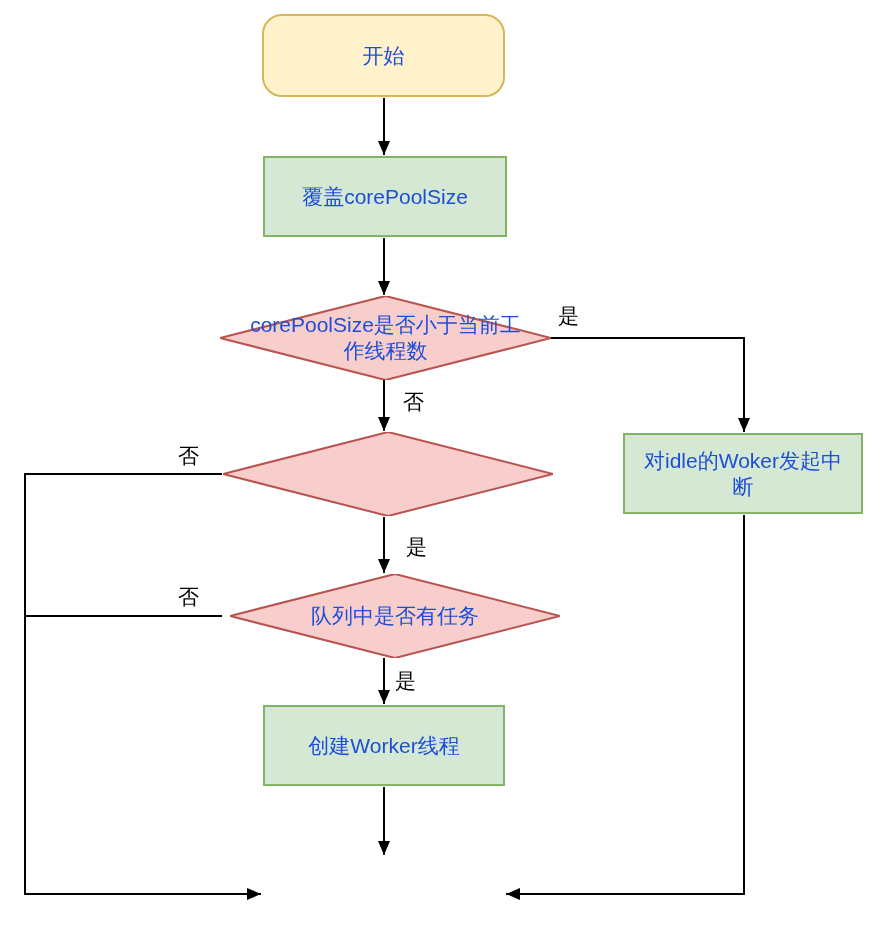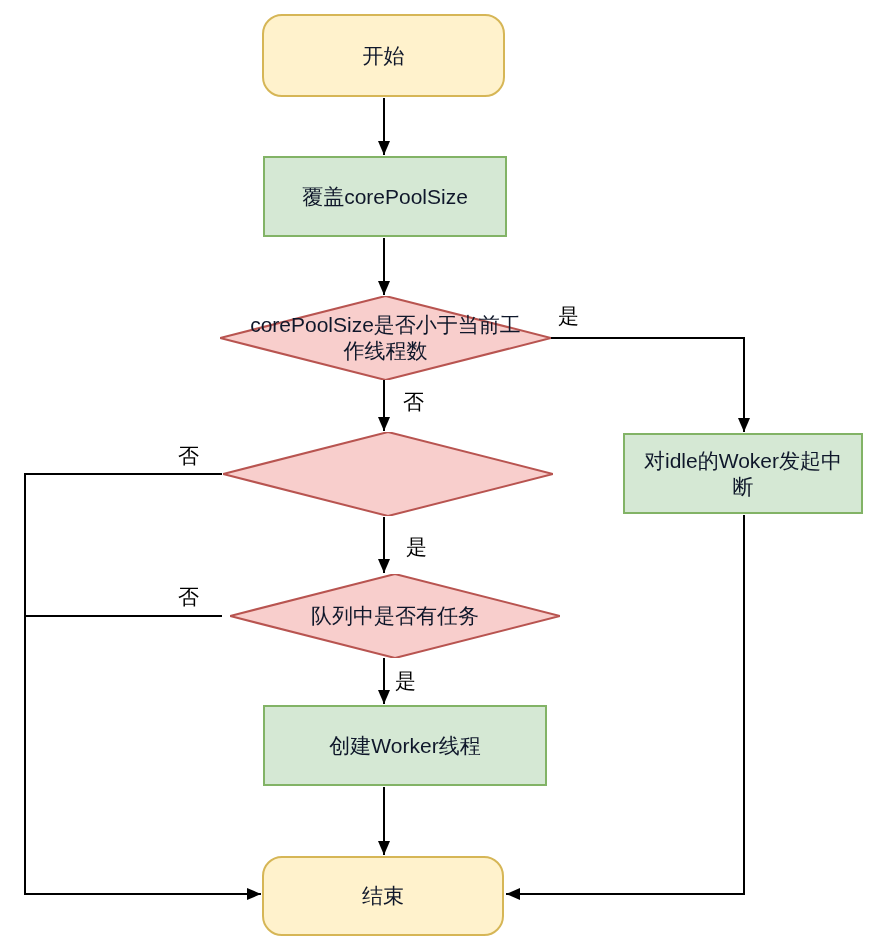--- a/index.html
+++ b/index.html
@@ -28,21 +28,21 @@
     stroke-linejoin: miter;
   }
   .node {
     position: absolute;
     display: flex;
     align-items: center;
     justify-content: center;
     text-align: center;
     font-size: 21px;
     line-height: 26px;
-    color: #0f172a;
+    color: #1d4ed8;
     box-sizing: border-box;
   }
   .node.terminal {
     background: var(--terminal-fill, #fff2cc);
     border: 2px solid var(--terminal-border, #d6b656);
     border-radius: 20px;
   }
   .node.process {
     background: var(--process-fill, #d5e8d4);
     border: 2px solid var(--process-border, #82b366);
@@ -78,21 +78,21 @@
     white-space: nowrap;
     z-index: 3;
   }
 
   
   #n-start     { left: 262px; top: 14px;  width: 243px; height: 83px; }
   #n-override  { left: 263px; top: 156px; width: 244px; height: 81px; }
   #n-d1        { left: 220px; top: 296px; width: 331px; height: 84px; }
   #n-d2        { left: 223px; top: 432px; width: 330px; height: 84px; }
   #n-d3        { left: 230px; top: 574px; width: 330px; height: 84px; }
-  #n-create    { left: 263px; top: 705px; width: 284px; height: 81px; }
+  #n-create    { left: 263px; top: 705px; width: 242px; height: 81px; }
   #n-interrupt { left: 623px; top: 433px; width: 240px; height: 81px; padding: 0 0; }
   #n-end       { left: 262px; top: 856px; width: 242px; height: 80px; }
 
   #n-interrupt .lbl { width: 216px; }
 
   
   #lbl-d1-yes { left: 558px; top: 303px; }
   #lbl-d1-no  { left: 403px; top: 389px; }
   #lbl-d2-no  { left: 178px; top: 443px; }
   #lbl-d2-yes { left: 406px; top: 534px; }
@@ -161,23 +161,20 @@
   </div>
 
   <div class="node process" id="n-create">
     <span class="lbl">创建Worker线程</span>
   </div>
 
   <div class="node process" id="n-interrupt">
     <span class="lbl"><span>对idle的Woker发起中</span><br><span>断</span></span>
   </div>
 
-  <div class="node terminal" id="n-end">
-    <span class="lbl">结束</span>
-  </div>
 
   <div class="edge-label" id="lbl-d1-yes">是</div>
   <div class="edge-label" id="lbl-d1-no">否</div>
   <div class="edge-label" id="lbl-d2-no">否</div>
   <div class="edge-label" id="lbl-d2-yes">是</div>
   <div class="edge-label" id="lbl-d3-no">否</div>
   <div class="edge-label" id="lbl-d3-yes">是</div>
 
 </div>
 

